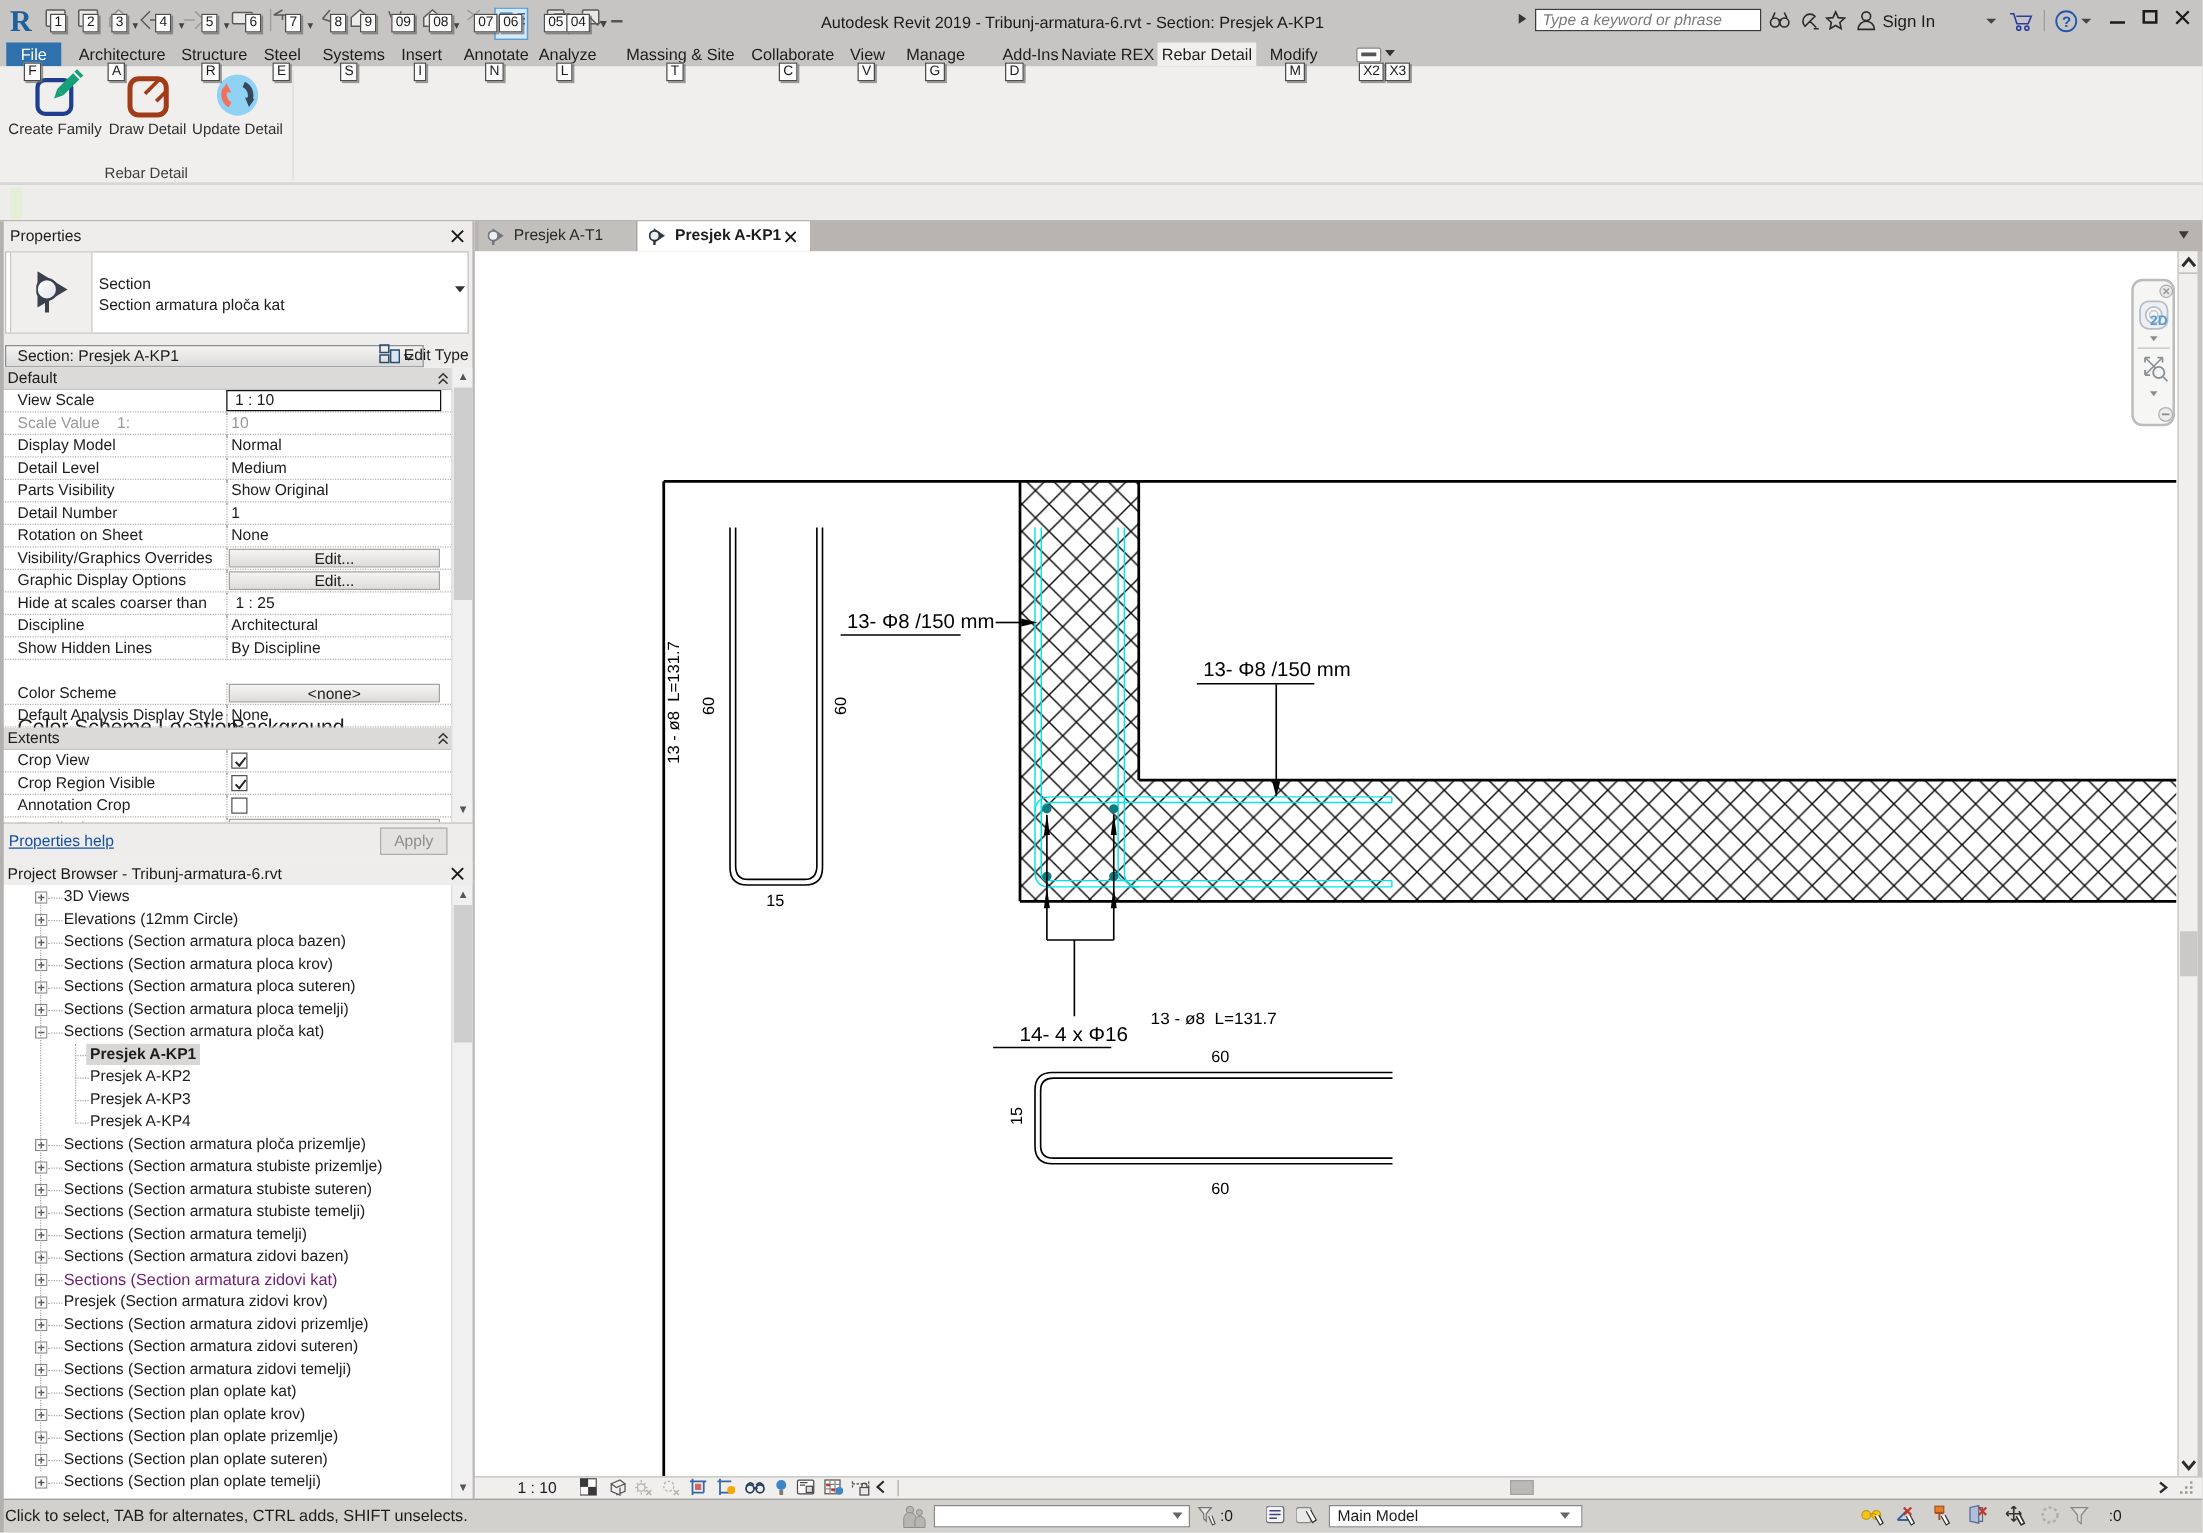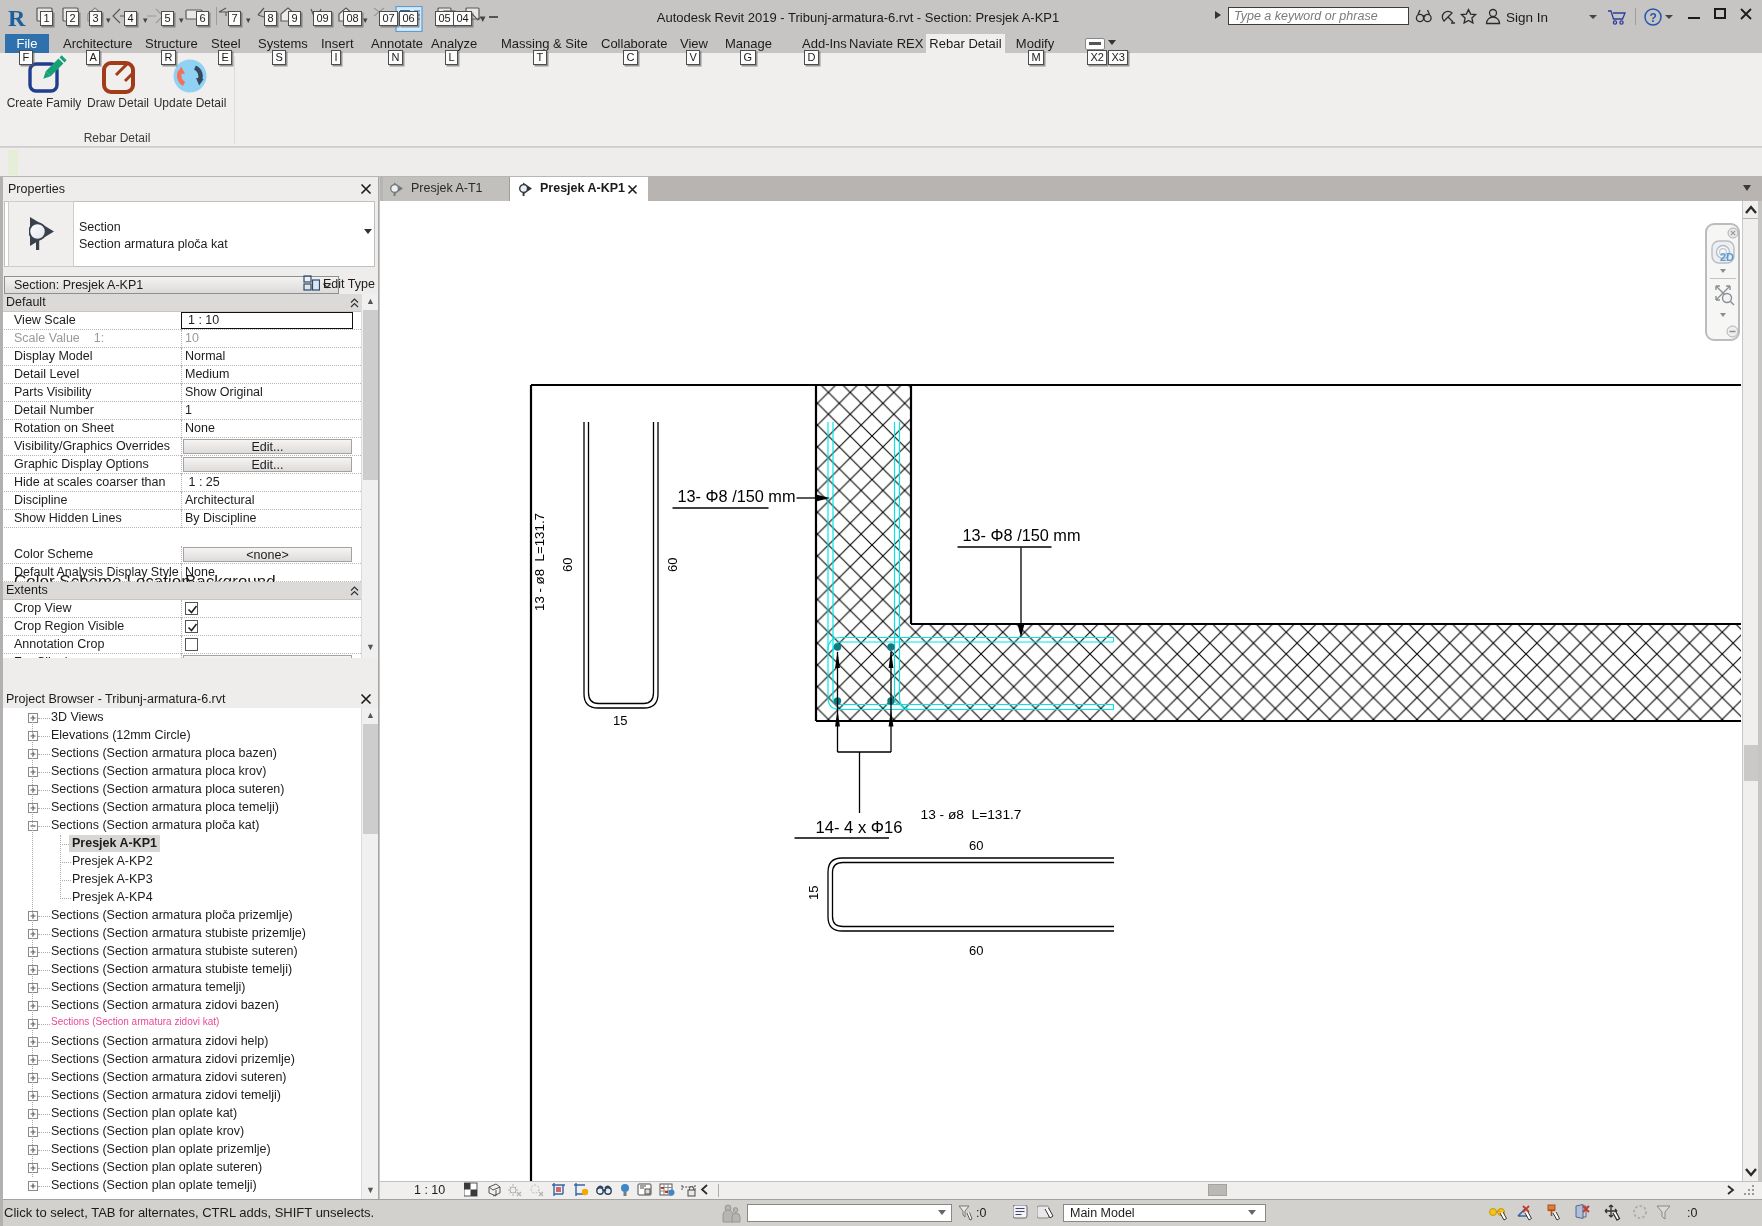--- a/index.html
+++ b/index.html
@@ -328,20 +328,24 @@
         <span class="abs" style="left:183px;top:1px;width:169px;height:15px;background:linear-gradient(#f5f4f3,#dddcdb);border:1px solid #a5a3a1;text-align:center;line-height:14px;">Clip without line</span>
       </div>
 </div>
 
   <div class="abs" style="left:361px;top:117px;width:17px;height:364px;background:#f0f0f0;border-left:1px solid #dcdcdc;">
     <div class="abs" style="left:1px;top:0;width:15px;height:15px;background:#f0f0f0;color:#555;font-size:9px;text-align:center;line-height:15px;">▲</div>
     <div class="abs" style="left:1px;top:16px;width:15px;height:170px;background:#cdcdcd;"></div>
     <div class="abs" style="left:1px;top:346px;width:15px;height:15px;background:#f0f0f0;color:#555;font-size:9px;text-align:center;line-height:15px;">▼</div>
   </div>
 
+  <div class="abs" style="left:0;top:481px;width:379px;height:32px;background:#eeedec;border-top:1px solid #c6c4c2;">
+    <div class="abs" style="left:7px;top:7px;font-size:12.5px;color:#1850a0;text-decoration:underline;">Properties help</div>
+    <div class="abs" style="left:304px;top:3px;width:54px;height:22px;background:#e3e2e1;border:1px solid #b0aeac;text-align:center;line-height:20px;font-size:12.5px;color:#8f8d8b;">Apply</div>
+  </div>
 </div>
 <div id="browser" class="abs" style="left:0;top:690px;width:379px;height:509px;background:#fff;border-right:1px solid #a9a7a5;overflow:hidden;">
   <div class="abs" style="left:0;top:0;width:379px;height:18px;background:#eeedec;"></div>
   <div class="abs" style="left:6px;top:2px;font-size:12.5px;color:#1c1c1c;">Project Browser - Tribunj-armatura-6.rvt</div>
   <svg class="abs" style="left:360px;top:3px;" width="12" height="12">
       <path d="M1.5 1.5 L10.5 10.5 M10.5 1.5 L1.5 10.5" stroke="#1b1b1b" stroke-width="1.6"></path>
     </svg>
 <div class="abs" style="left:0;top:19px;width:361px;height:18px;font-size:12.5px;color:#1c1c1c;">
       <svg class="abs" style="left:28px;top:4px;" width="10" height="10" viewBox="0 0 10 10">
         <rect x="0.5" y="0.5" width="9" height="9" fill="#fdfdfd" stroke="#8a8a8a"></rect>
@@ -455,35 +459,35 @@
       <span class="abs" style="left:51px;top:1px;">Sections (Section armatura temelji)</span>
     </div>
 <div class="abs" style="left:0;top:307px;width:361px;height:18px;font-size:12.5px;color:#1c1c1c;">
       <svg class="abs" style="left:28px;top:4px;" width="10" height="10" viewBox="0 0 10 10">
         <rect x="0.5" y="0.5" width="9" height="9" fill="#fdfdfd" stroke="#8a8a8a"></rect>
         <path d="M2.5 5 h5 M5 2.5 v5" stroke="#555" stroke-width="1.2"></path>
       </svg>
       <span class="abs" style="left:38px;top:9px;width:12px;border-top:1px dotted #aaa;"></span>
       <span class="abs" style="left:51px;top:1px;">Sections (Section armatura zidovi bazen)</span>
     </div>
-<div class="abs" style="left:0;top:325px;width:361px;height:18px;font-size:10px;color:#ec4899;">
+<div class="abs" style="left:0;top:325px;width:361px;height:18px;font-size:13px;color:#701a75;">
       <svg class="abs" style="left:28px;top:4px;" width="10" height="10" viewBox="0 0 10 10">
         <rect x="0.5" y="0.5" width="9" height="9" fill="#fdfdfd" stroke="#8a8a8a"></rect>
         <path d="M2.5 5 h5 M5 2.5 v5" stroke="#555" stroke-width="1.2"></path>
       </svg>
       <span class="abs" style="left:38px;top:9px;width:12px;border-top:1px dotted #aaa;"></span>
       <span class="abs" style="left:51px;top:1px;">Sections (Section armatura zidovi kat)</span>
     </div>
 <div class="abs" style="left:0;top:343px;width:361px;height:18px;font-size:12.5px;color:#1c1c1c;">
       <svg class="abs" style="left:28px;top:4px;" width="10" height="10" viewBox="0 0 10 10">
         <rect x="0.5" y="0.5" width="9" height="9" fill="#fdfdfd" stroke="#8a8a8a"></rect>
         <path d="M2.5 5 h5 M5 2.5 v5" stroke="#555" stroke-width="1.2"></path>
       </svg>
       <span class="abs" style="left:38px;top:9px;width:12px;border-top:1px dotted #aaa;"></span>
-      <span class="abs" style="left:51px;top:1px;">Sections (Section armatura zidovi help)</span>
+      <span class="abs" style="left:51px;top:1px;">Presjek (Section armatura zidovi krov)</span>
     </div>
 <div class="abs" style="left:0;top:361px;width:361px;height:18px;font-size:12.5px;color:#1c1c1c;">
       <svg class="abs" style="left:28px;top:4px;" width="10" height="10" viewBox="0 0 10 10">
         <rect x="0.5" y="0.5" width="9" height="9" fill="#fdfdfd" stroke="#8a8a8a"></rect>
         <path d="M2.5 5 h5 M5 2.5 v5" stroke="#555" stroke-width="1.2"></path>
       </svg>
       <span class="abs" style="left:38px;top:9px;width:12px;border-top:1px dotted #aaa;"></span>
       <span class="abs" style="left:51px;top:1px;">Sections (Section armatura zidovi prizemlje)</span>
     </div>
 <div class="abs" style="left:0;top:379px;width:361px;height:18px;font-size:12.5px;color:#1c1c1c;">

